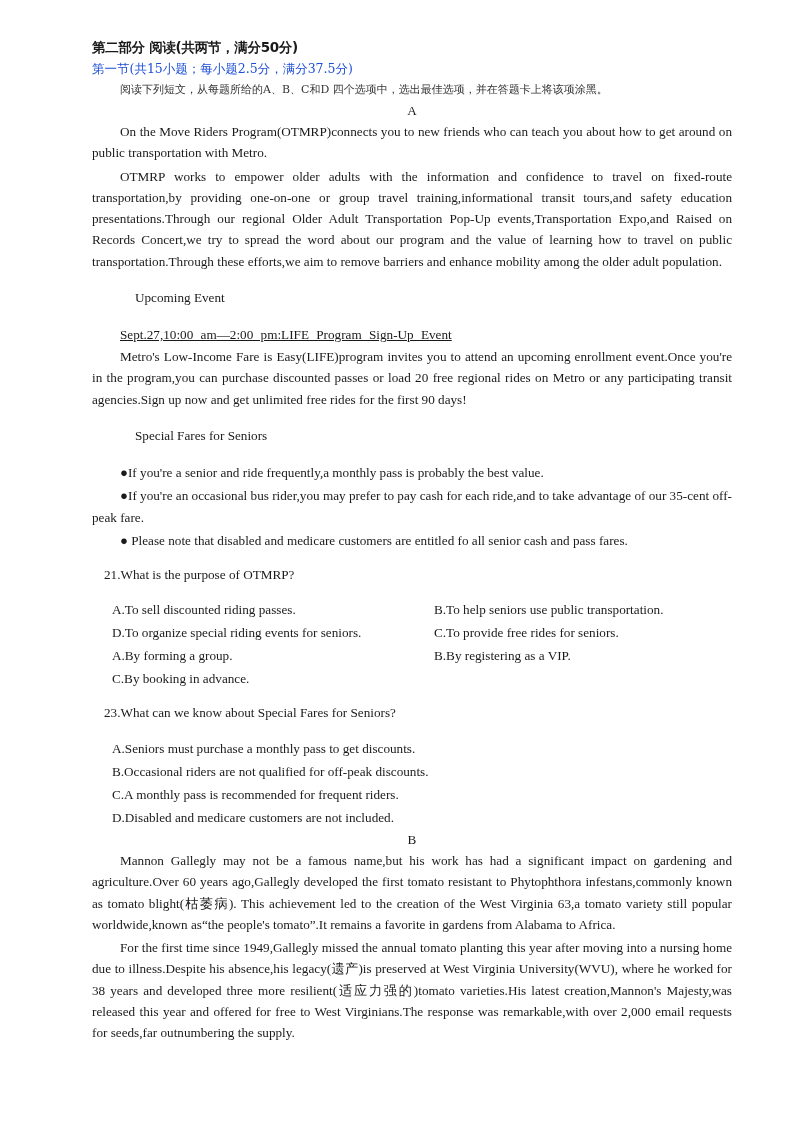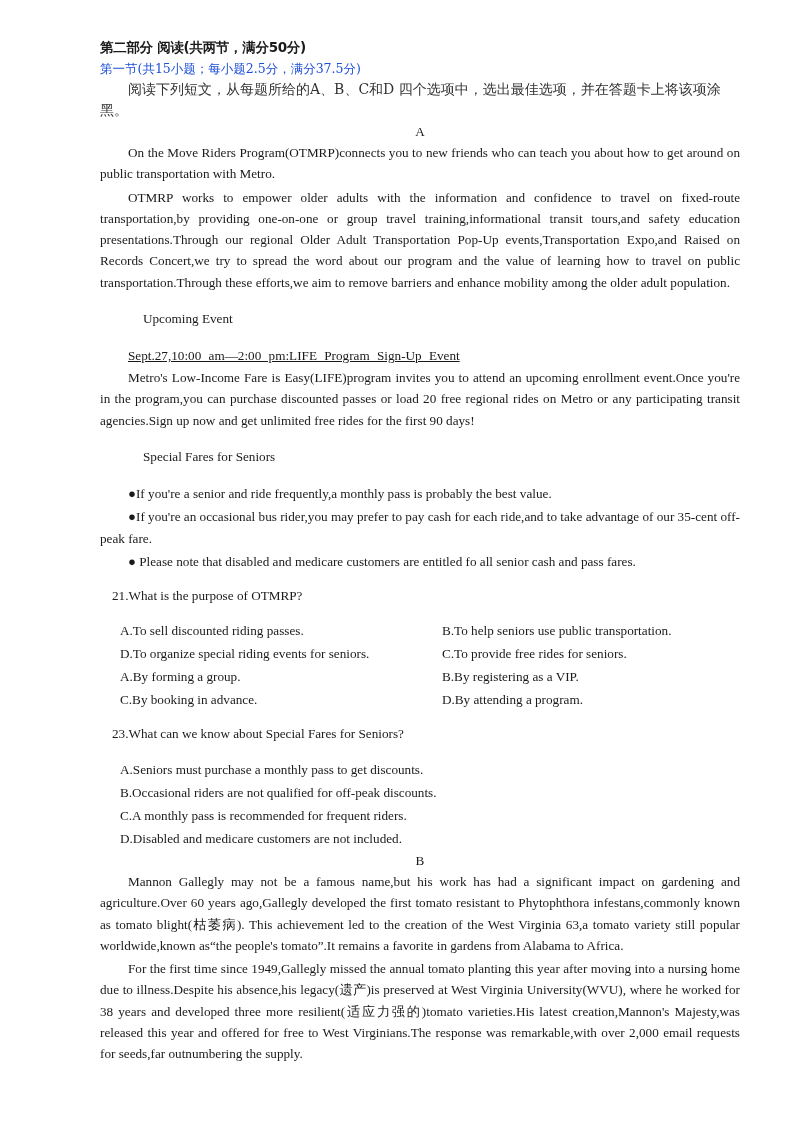--- a/index.html
+++ b/index.html
@@ -1,21 +1,21 @@
 <!DOCTYPE html>
 <html><head>
 <meta charset="utf-8">
 <style>
   html, body { margin: 0; padding: 0; background: #ffffff; }
   body { width: 794px; height: 1123px; position: relative; overflow: hidden;
          font-family: "Liberation Serif", "DejaVu Serif", serif; color: #1a1a1a; }
-  .page { position: absolute; left: 100px; top: 36px; width: 640px; font-size: 13.2px; }
+  .page { position: absolute; left: 92px; top: 36px; width: 640px; font-size: 13.2px; }
   .h-part { font-family: "DejaVu Sans", sans-serif; font-weight: bold; font-size: 13.5px; line-height: 22px; letter-spacing: -0.3px; }
   .h-sec { font-family: "DejaVu Serif", serif; font-size: 12.5px; line-height: 21px; color: #1d4ed8; }
-  .instr { font-family: "DejaVu Serif", serif; font-size: 14px; line-height: 21px; text-indent: 28px; color: #333; }
+  .instr { font-family: "DejaVu Serif", serif; font-size: 11px; line-height: 21px; text-indent: 28px; color: #333; }
   .center { text-align: center; line-height: 21px; }
   p.para { margin: 0 0 2px 0; text-indent: 28px; text-align: justify; line-height: 21.3px; }
   .sub { text-indent: 28px; font-weight: normal; line-height: 22px; margin: 15px; }
   .event { text-indent: 28px; line-height: 22px; margin: 0; word-spacing: 4px; text-decoration: underline; }
   .bullet { text-indent: 28px; line-height: 21.5px; margin: 0 0 2px 0; text-align: justify; }
   .q { line-height: 22.5px; margin: 12px; }
   .opts { display: grid; grid-template-columns: 322px 318px; padding-left: 20px; }
   .opt { line-height: 23px; }
   .opt-single { padding-left: 20px; line-height: 23px; }
 </style>
@@ -48,21 +48,20 @@
       <div class="opt">D.To organize special riding events for seniors.</div>
       <div class="opt">C.To provide free rides for seniors.</div>
     </div>
   </div>
 
   <div>
     <div class="opts">
       <div class="opt">A.By forming a group.</div>
       <div class="opt">B.By registering as a VIP.</div>
       <div class="opt">C.By booking in advance.</div>
-      <div class="opt">D.By attending a program.</div>
     </div>
   </div>
 
   <div>
     <p class="q">23.What can we know about Special Fares for Seniors?</p>
     <div class="opt-single">A.Seniors must purchase a monthly pass to get discounts.</div>
     <div class="opt-single">B.Occasional riders are not qualified for off-peak discounts.</div>
     <div class="opt-single">C.A monthly pass is recommended for frequent riders.</div>
     <div class="opt-single">D.Disabled and medicare customers are not included.</div>
   </div>

